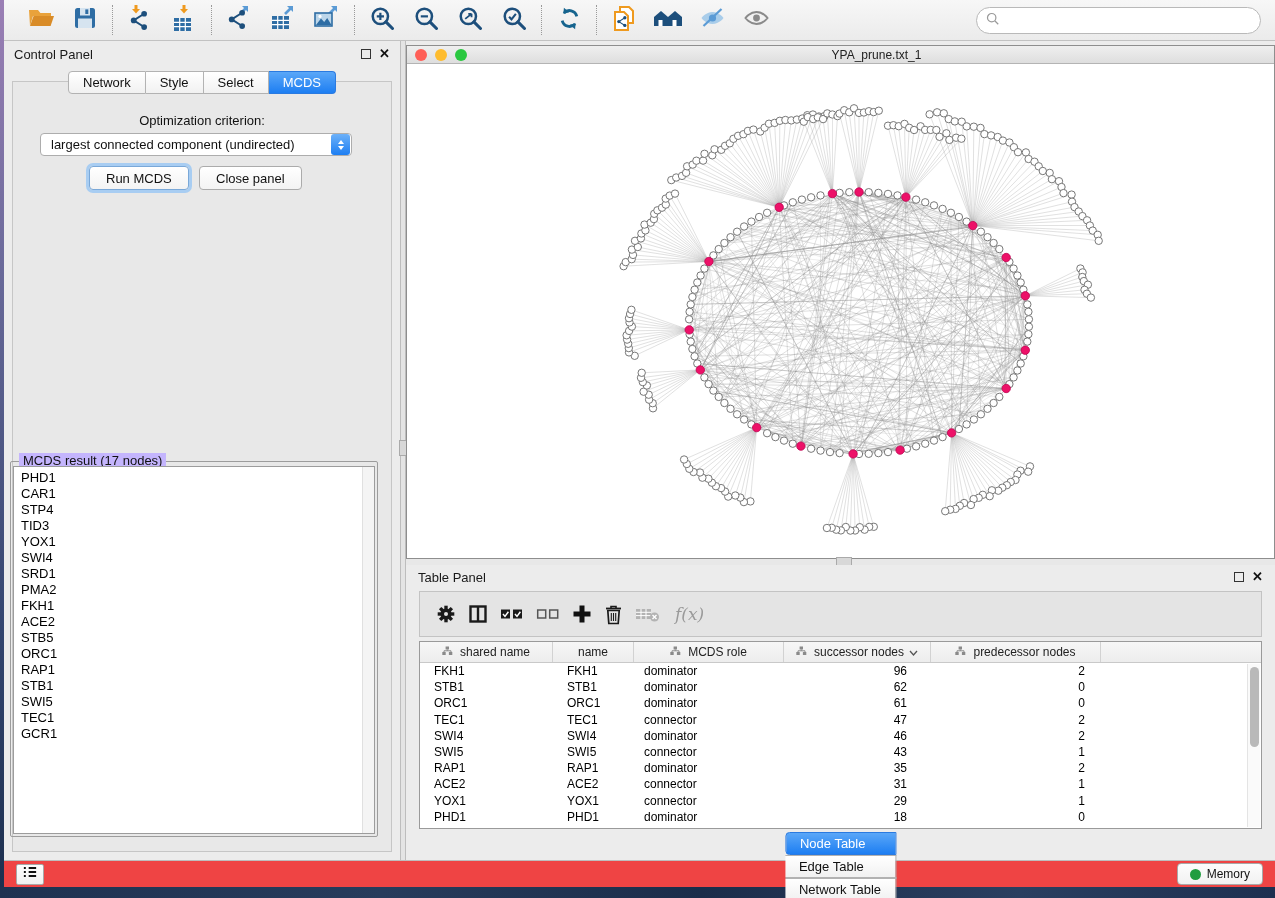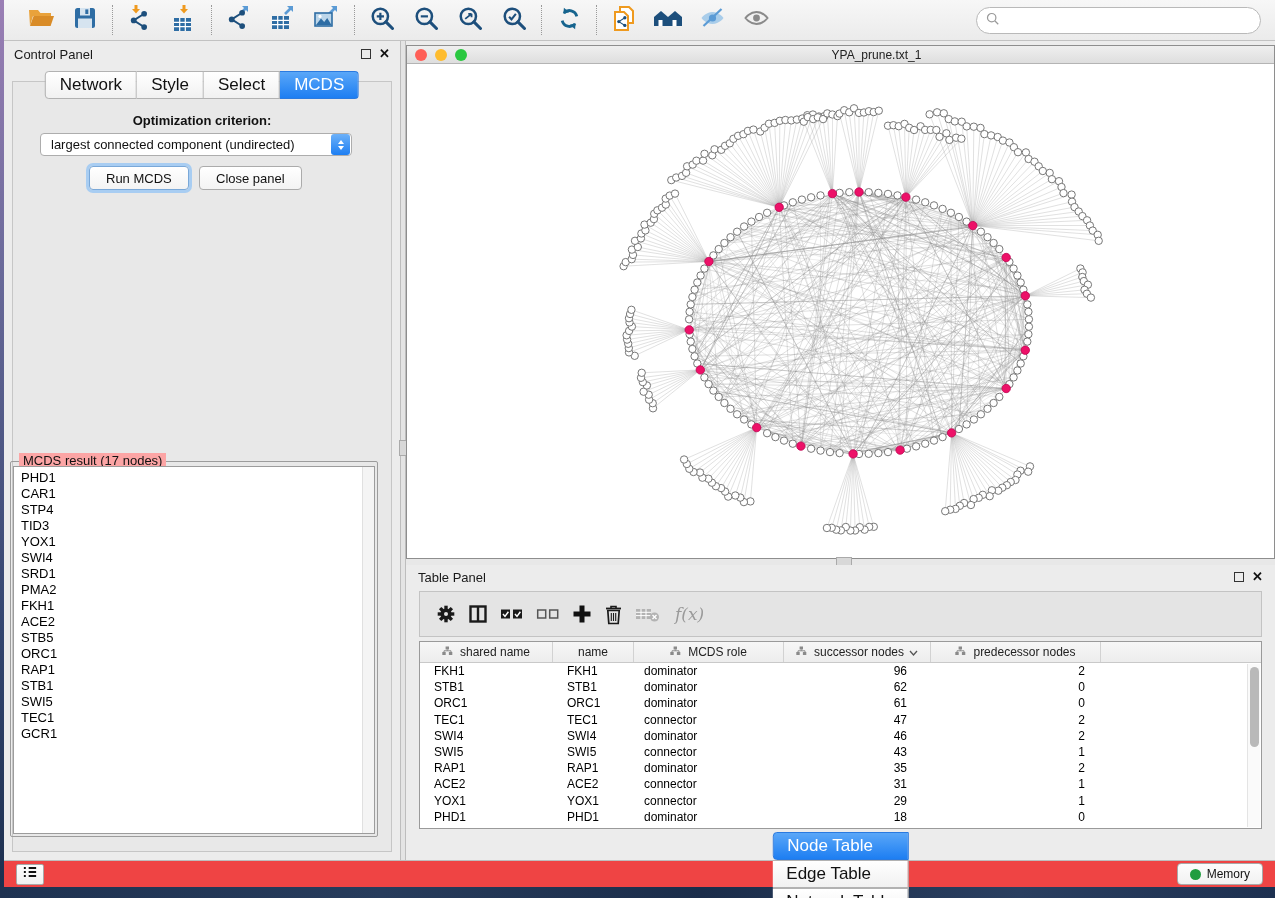--- a/index.html
+++ b/index.html
@@ -29,47 +29,47 @@
   
   #control-panel { left:4px; top:41px; width:396px; height:819px; background:#ececec; }
   #cp-titlebar { position:absolute; left:0; top:0; width:100%; height:26px;
     display:flex; align-items:center; padding:0 10px; }
   .panel-title { font-size:13px; color:#1a1a1a; }
   .win-btns { margin-left:auto; display:flex; gap:8px; align-items:center; }
   #cp-body { position:absolute; left:8px; top:40px; width:380px; height:771px;
     background:#e8e8e8; border:1px solid #c6c6c6; }
   .seg-tabs { position:absolute; display:flex; z-index:5; }
   #cp-tabs { left:50%; transform:translateX(-50%); top:30px; }
-  .seg-tab { font-size:17px; padding:3px 14px; background:linear-gradient(#ffffff,#f1f1f1);
+  .seg-tab { font-size:13px; padding:3px 14px; background:linear-gradient(#ffffff,#f1f1f1);
     border:1px solid #b2b2b2; border-left-width:0; color:#111; cursor:pointer; white-space:nowrap; }
   .seg-tab:first-child { border-left-width:1px; border-radius:4px 0 0 4px; }
   .seg-tab:last-child { border-radius:0 4px 4px 0; }
   .seg-tab.selected { background:linear-gradient(#5aa7f8,#1d7ef2); color:#fff; border-color:#2a7ae0; }
 
-  #opt-label { position:absolute; left:0; top:72px; width:100%; text-align:center; font-size:13px; color:#111;font-weight:bold; }
+  #opt-label { position:absolute; left:0; top:72px; width:100%; text-align:center; font-size:13px; color:#111; }
   #criterion-select { position:absolute; left:36px; top:92px; width:312px; height:23px;
     background:#fff; border:1px solid #adadad; border-radius:4px;
     display:flex; align-items:center; cursor:pointer; }
   #criterion-select .val { flex:1; font-size:13px; padding-left:10px; color:#111; white-space:nowrap; }
   .stepper { width:19px; height:21px; margin-right:1px; border-radius:3px;
     background:linear-gradient(#6cb1f9,#1d7ef2); display:flex; flex-direction:column;
     align-items:center; justify-content:center; gap:2px; }
   .stepper i { width:0; height:0; border-left:3.5px solid transparent; border-right:3.5px solid transparent; }
   .stepper i.up { border-bottom:4px solid #fff; }
   .stepper i.dn { border-top:4px solid #fff; }
 
   .mac-btn { position:absolute; height:24px; background:linear-gradient(#ffffff,#f3f3f3);
     border:1px solid #ababab; border-radius:4px; font-size:13px; color:#111;
     display:flex; align-items:center; justify-content:center; cursor:pointer; padding:0 16px; }
   #run-btn { left:85px; top:125px; box-shadow:0 0 0 3px #a8cdf2; border-color:#7aa8d8; }
   #closepanel-btn { left:195px; top:125px; }
 
   #result-fieldset { position:absolute; left:6px; top:420px; width:368px; height:376px;
     border:1px solid #9c9c9c; border-radius:2px; }
-  #result-legend { position:absolute; left:8px; top:-9px; background:#fca5a5; padding:0 4px;
+  #result-legend { position:absolute; left:8px; top:-9px; background:#c4b5fd; padding:0 4px;
     font-size:13px; color:#111; }
   #result-list { position:absolute; left:2px; top:4px; right:2px; bottom:2px; background:#fff;
     border:1px solid #9c9c9c; overflow:hidden; }
   #result-items { padding:3px 0 0 7px; font-size:13px; line-height:16px; color:#000; }
   #result-scroll { position:absolute; right:0; top:0; bottom:0; width:12px; background:#f4f4f4; border-left:1px solid #e0e0e0; }
 
   
   #v-divider { left:400px; top:41px; width:6px; height:819px; background:#e4e4e4;
     border-left:1px solid #bdbdbd; border-right:1px solid #bdbdbd; cursor:col-resize; }
   #v-handle { position:absolute; left:-2px; top:399px; width:9px; height:16px;

